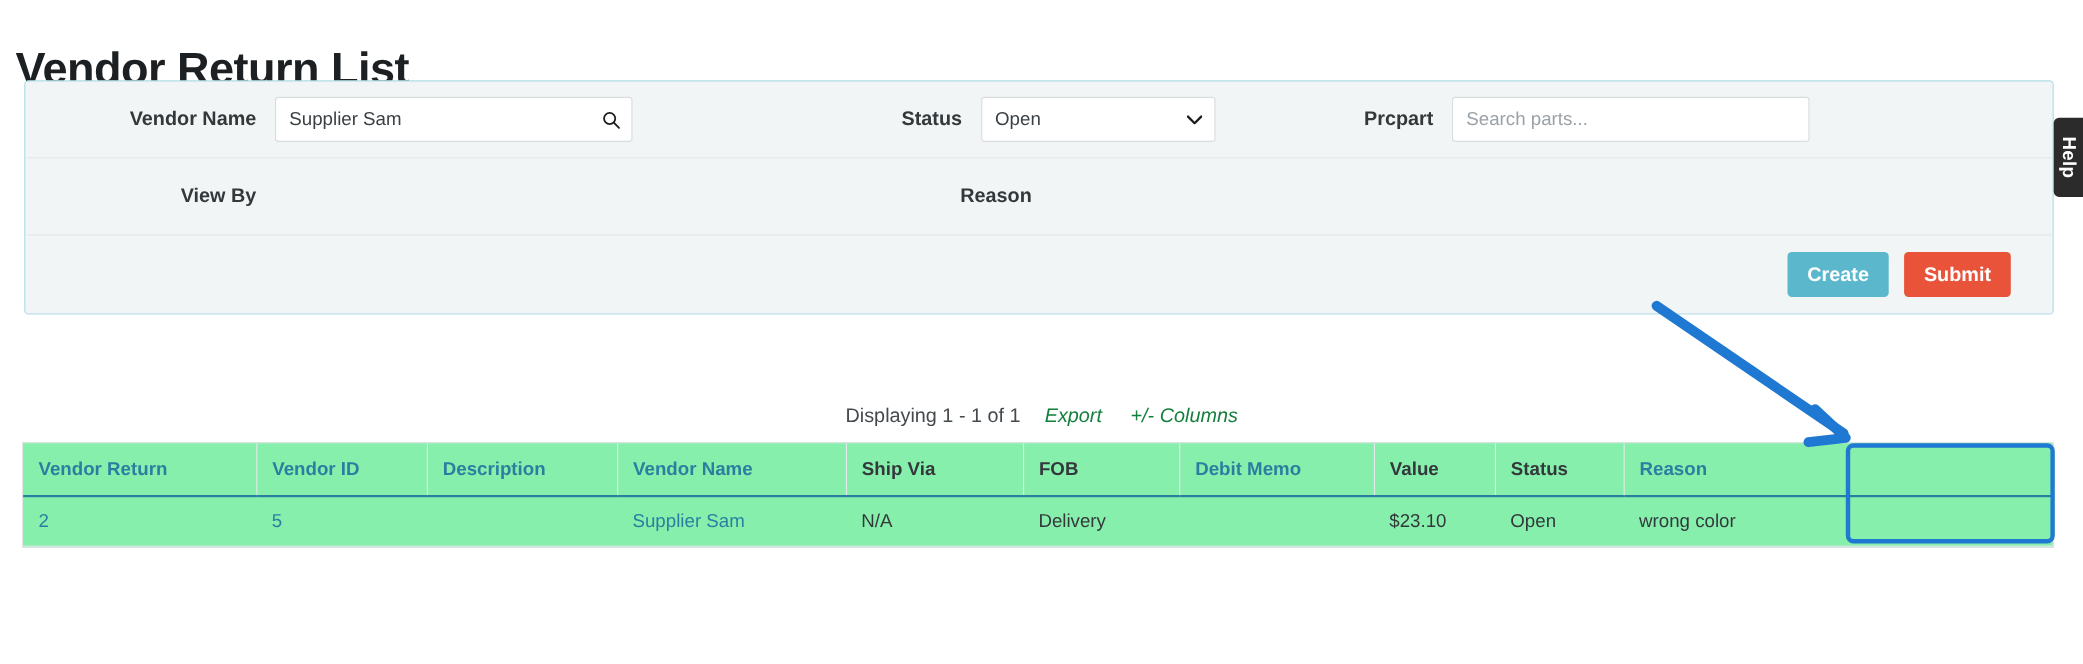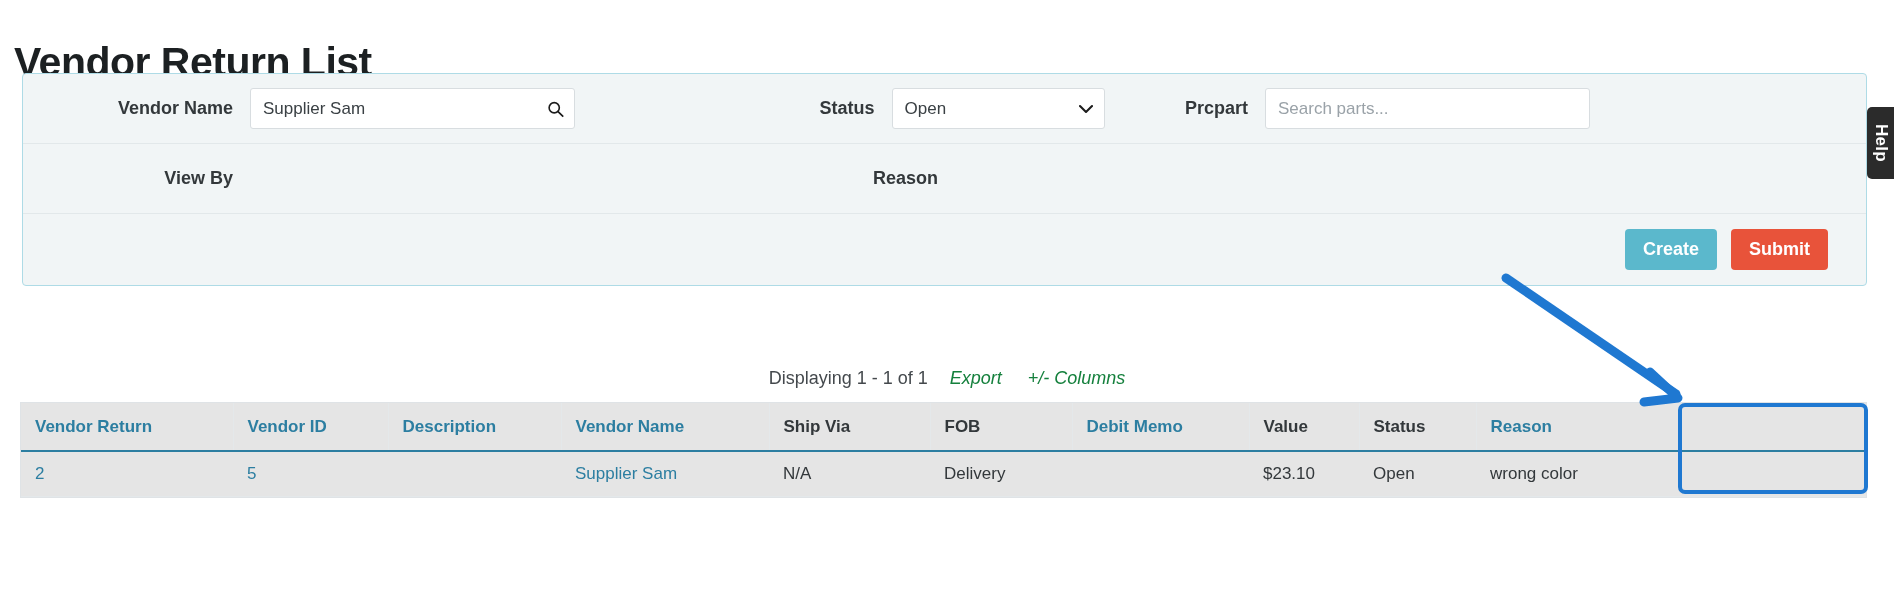--- a/index.html
+++ b/index.html
@@ -40,21 +40,21 @@
   }
   .filter-row.actions {
     border-bottom: none;
     justify-content: flex-end;
     height: 71px;
     padding-right: 38px;
   }
   .fgroup { display: flex; align-items: center; }
   .fgroup.g1 { width: 630px; }
   .fgroup.g2 { width: 440px; }
-  .fgroup.g3 { width: 540px; }
+  .fgroup.g3 { width: 540px; justify-content: flex-end; }
   .flabel {
     font-size: 18px;
     font-weight: bold;
     color: #33383b;
     text-align: right;
     padding-right: 17px;
     white-space: nowrap;
   }
   .fgroup.g1 .flabel { width: 215px; }
   .fgroup.g2 .flabel { width: 290px; }
@@ -132,21 +132,21 @@
   }
   .pager-link:last-child { margin-right: 0; }
 
   
   .grid {
     position: absolute;
     left: 20px; top: 402px;
     width: 1847px;
     border: 1px solid #dfe3e6;
     border-top: 1px solid #dfe3e6;
-    background: #e5e5e5;
+    background: #86efac;
   }
   table { border-collapse: collapse; width: 100%; table-layout: fixed; }
   thead th {
     height: 48px;
     text-align: left;
     padding: 0 14px;
     font-size: 17px;
     font-weight: bold;
     border-right: 1px solid #e4e8ea;
     border-bottom: 2px solid #2c7ea1;

